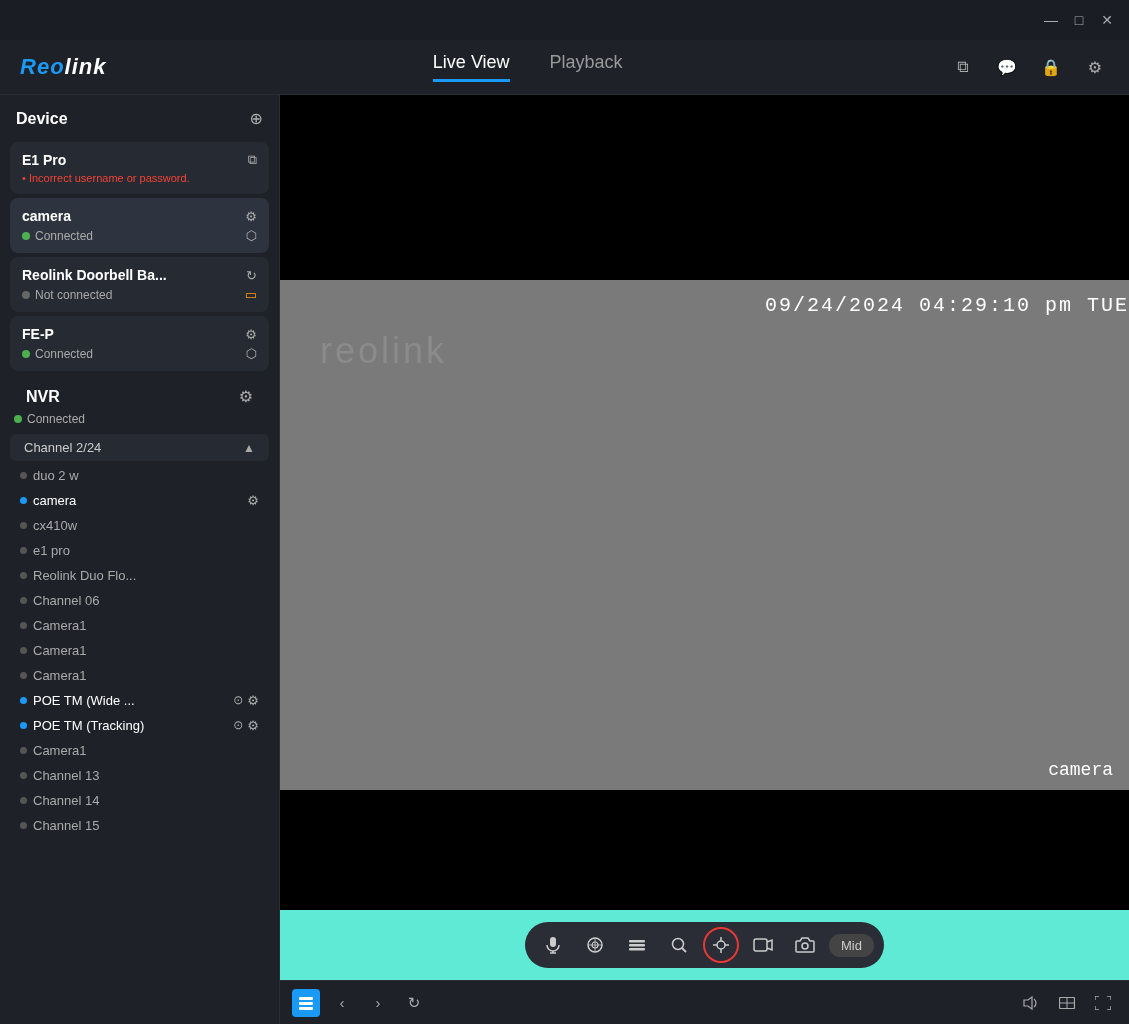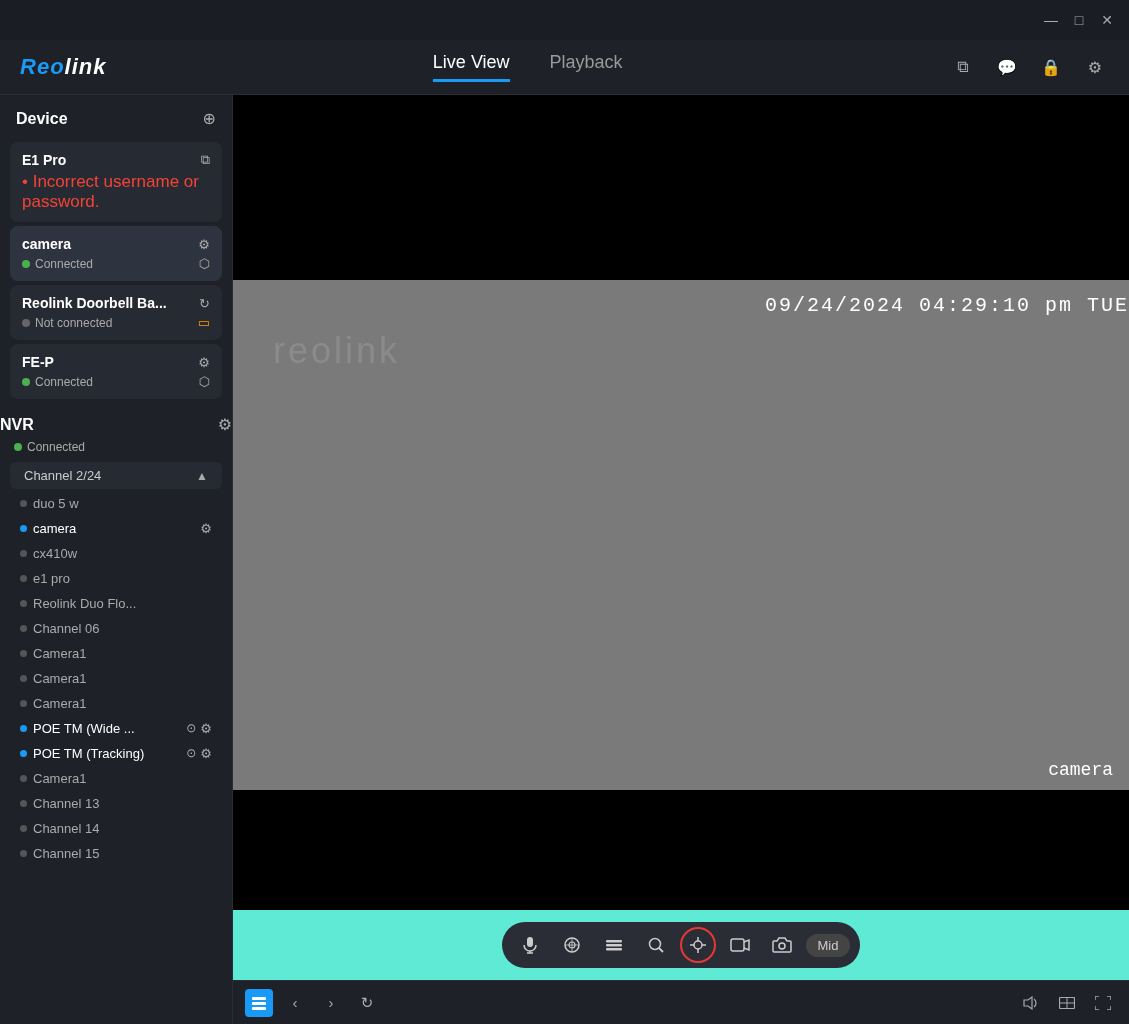--- a/index.html
+++ b/index.html
@@ -74,21 +74,21 @@
     }
 
     
     .main {
       display: flex;
       height: calc(1024px - 40px - 55px);
     }
 
     
     .sidebar {
-      width: 233px;
+      width: 280px;
       background: #1e2128;
       border-right: 1px solid #2a2d35;
       overflow-y: auto;
       flex-shrink: 0;
     }
     .sidebar::-webkit-scrollbar { width: 4px; }
     .sidebar::-webkit-scrollbar-track { background: #1e2128; }
     .sidebar::-webkit-scrollbar-thumb { background: #444; border-radius: 2px; }
 
     .section-header {
@@ -136,32 +136,32 @@
       width: 8px; height: 8px;
       border-radius: 50%;
       background: #4caf50;
       flex-shrink: 0;
     }
     .status-dot.gray { background: #666; }
     .status-text {
       font-size: 12px;
       color: #aaa;
     }
-    .status-text.red-text { color: #f44336; font-size: 17px; }
+    .status-text.red-text { color: #f44336; font-size: 11px; }
     .small-icon { color: #aaa; font-size: 13px; cursor: pointer; }
 
     
     .nvr-section {
       margin-top: 6px;
     }
     .nvr-header {
       display: flex;
       align-items: center;
       justify-content: space-between;
-      padding: 10px 0 4px;
+      padding: 10px 26px 4px;
     }
     .nvr-title { font-size: 16px; font-weight: bold; color: #fff; }
     .nvr-status-row {
       display: flex; align-items: center; gap: 5px;
       padding: 2px 14px 6px;
     }
     .channel-header {
       display: flex;
       align-items: center;
       justify-content: space-between;
@@ -401,21 +401,21 @@
         <span class="status-text">Connected</span>
       </div>
 
       <div class="channel-header">
         <span class="channel-label">Channel 2/24</span>
         <span style="color:#aaa; font-size:12px;">▲</span>
       </div>
 
       <div class="channel-item">
         <span class="ci-dot"></span>
-        <span>duo 5 w</span>
+        <span>duo 2 w</span>
       </div>
       <div class="channel-item active">
         <span class="ci-dot blue"></span>
         <span>camera</span>
         <span class="channel-item-icons">
           <span style="color:#aaa; font-size:13px;">⚙</span>
         </span>
       </div>
       <div class="channel-item">
         <span class="ci-dot"></span>

